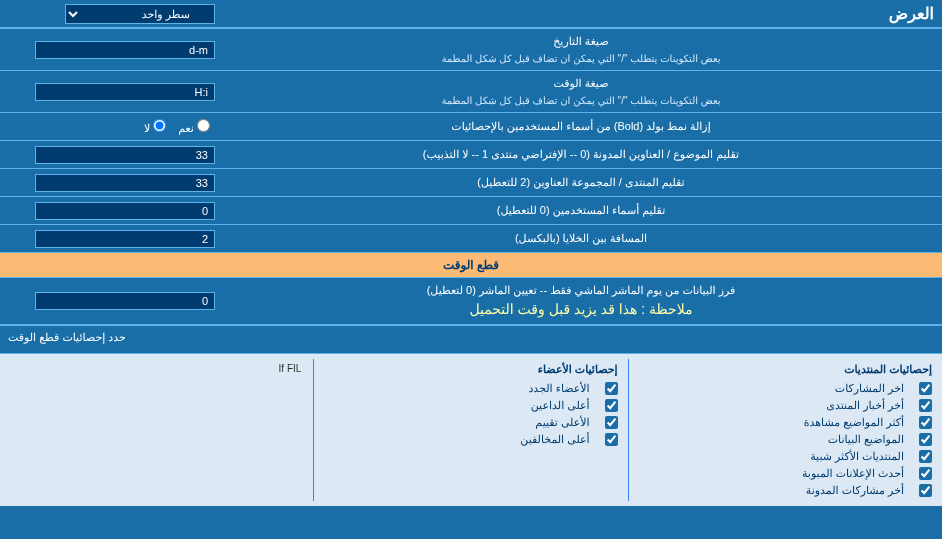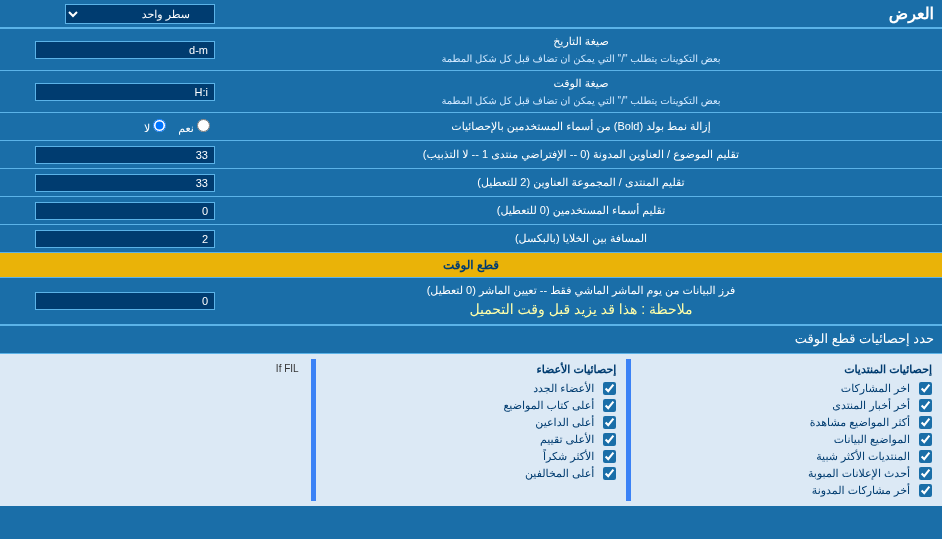--- a/index.html
+++ b/index.html
@@ -93,21 +93,21 @@
       padding: 2px 5px;
     }
 
     .radio-label {
       color: #fff;
       font-size: 11px;
     }
 
     
     .section-title {
-      background: #eab308;
+      background: #fdba74;
       color: #003c70;
       font-weight: bold;
       text-align: center;
       padding: 5px 8px;
       font-size: 12px;
       border-bottom: 1px solid #5bb3e8;
     }
 
     
     .bottom-section {
@@ -118,45 +118,45 @@
     .bottom-header-row {
       display: flex;
       background: #1a6ea8;
       border-bottom: 1px solid #5bb3e8;
       min-height: 28px;
     }
 
     .bottom-header-label {
       flex: 1;
       color: #fff;
-      text-align: right;
+      text-align: left;
       padding: 5px 8px;
-      font-size: 13px;
+      font-size: 11px;
     }
 
     .checkboxes-container {
       display: flex;
       background: #dce9f5;
       padding: 5px 0;
     }
 
     .checkbox-col {
       flex: 1;
       padding: 2px 10px;
-      border-left: 5px solid #3b82f6;
+      border-left: 1px solid #3b82f6;
     }
 
     .checkbox-col:last-child {
       border-left: none;
     }
 
     .checkbox-item {
       display: flex;
       align-items: center;
-      gap: 9px;
+      gap: 15px;
       padding: 2px 0;
       font-size: 11px;
       color: #003c70;
     }
 
     .checkbox-item input[type="checkbox"] {
       accent-color: #1a6ea8;
     }
 
     .col-header {
@@ -298,33 +298,25 @@
       </div>
 
       <div class="checkbox-col">
         <div class="col-header">إحصائيات الأعضاء</div>
         <div class="checkbox-item">
           <input type="checkbox" checked="" style="">
           <span>الأعضاء الجدد</span>
         </div>
         <div class="checkbox-item">
           <input type="checkbox" checked="" style="">
-          <span>أعلى كتاب المواضيع</span>
-        </div>
-        <div class="checkbox-item">
-          <input type="checkbox" checked="" style="">
           <span>أعلى الداعين</span>
         </div>
         <div class="checkbox-item">
           <input type="checkbox" checked="" style="">
           <span>الأعلى تقييم</span>
-        </div>
-        <div class="checkbox-item">
-          <input type="checkbox" checked="" style="">
-          <span>الأكثر شكراً</span>
         </div>
         <div class="checkbox-item">
           <input type="checkbox" checked="" style="">
           <span>أعلى المخالفين</span>
         </div>
       </div>
 
       <div class="checkbox-col" style="flex:1;">
         <div style="font-size:10px; color:#333; padding:2px;">If FIL</div>
       </div>

